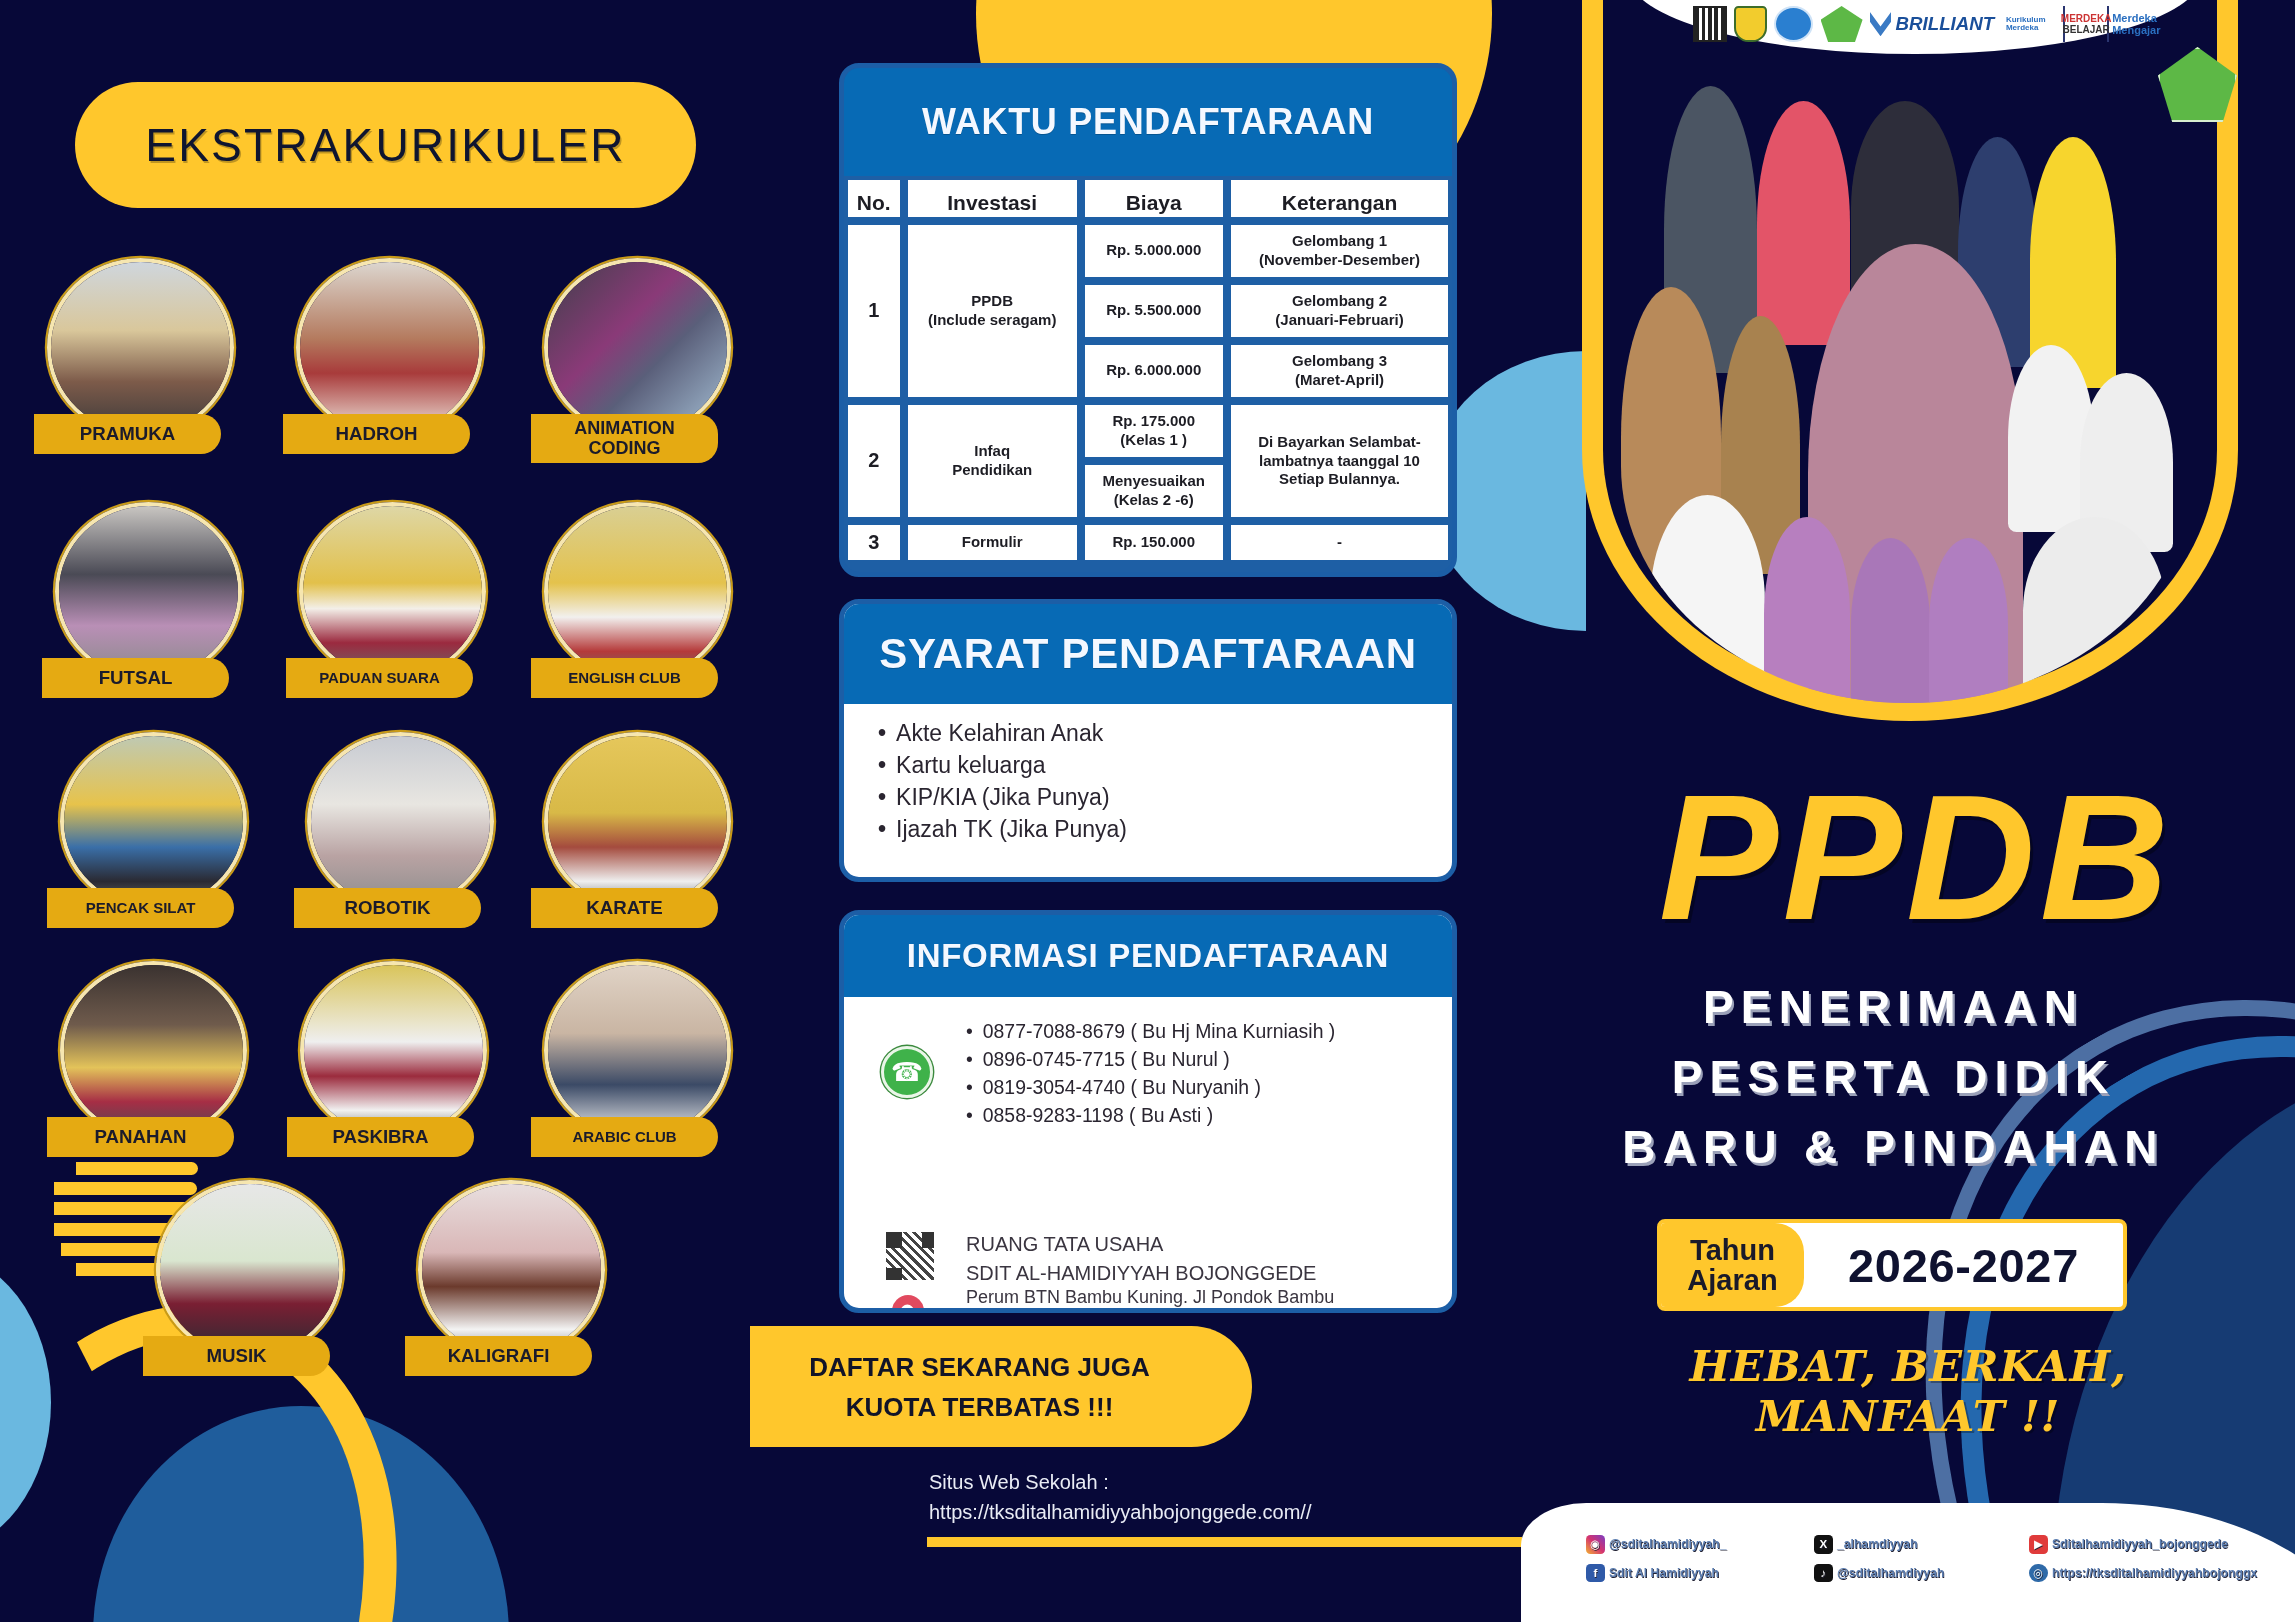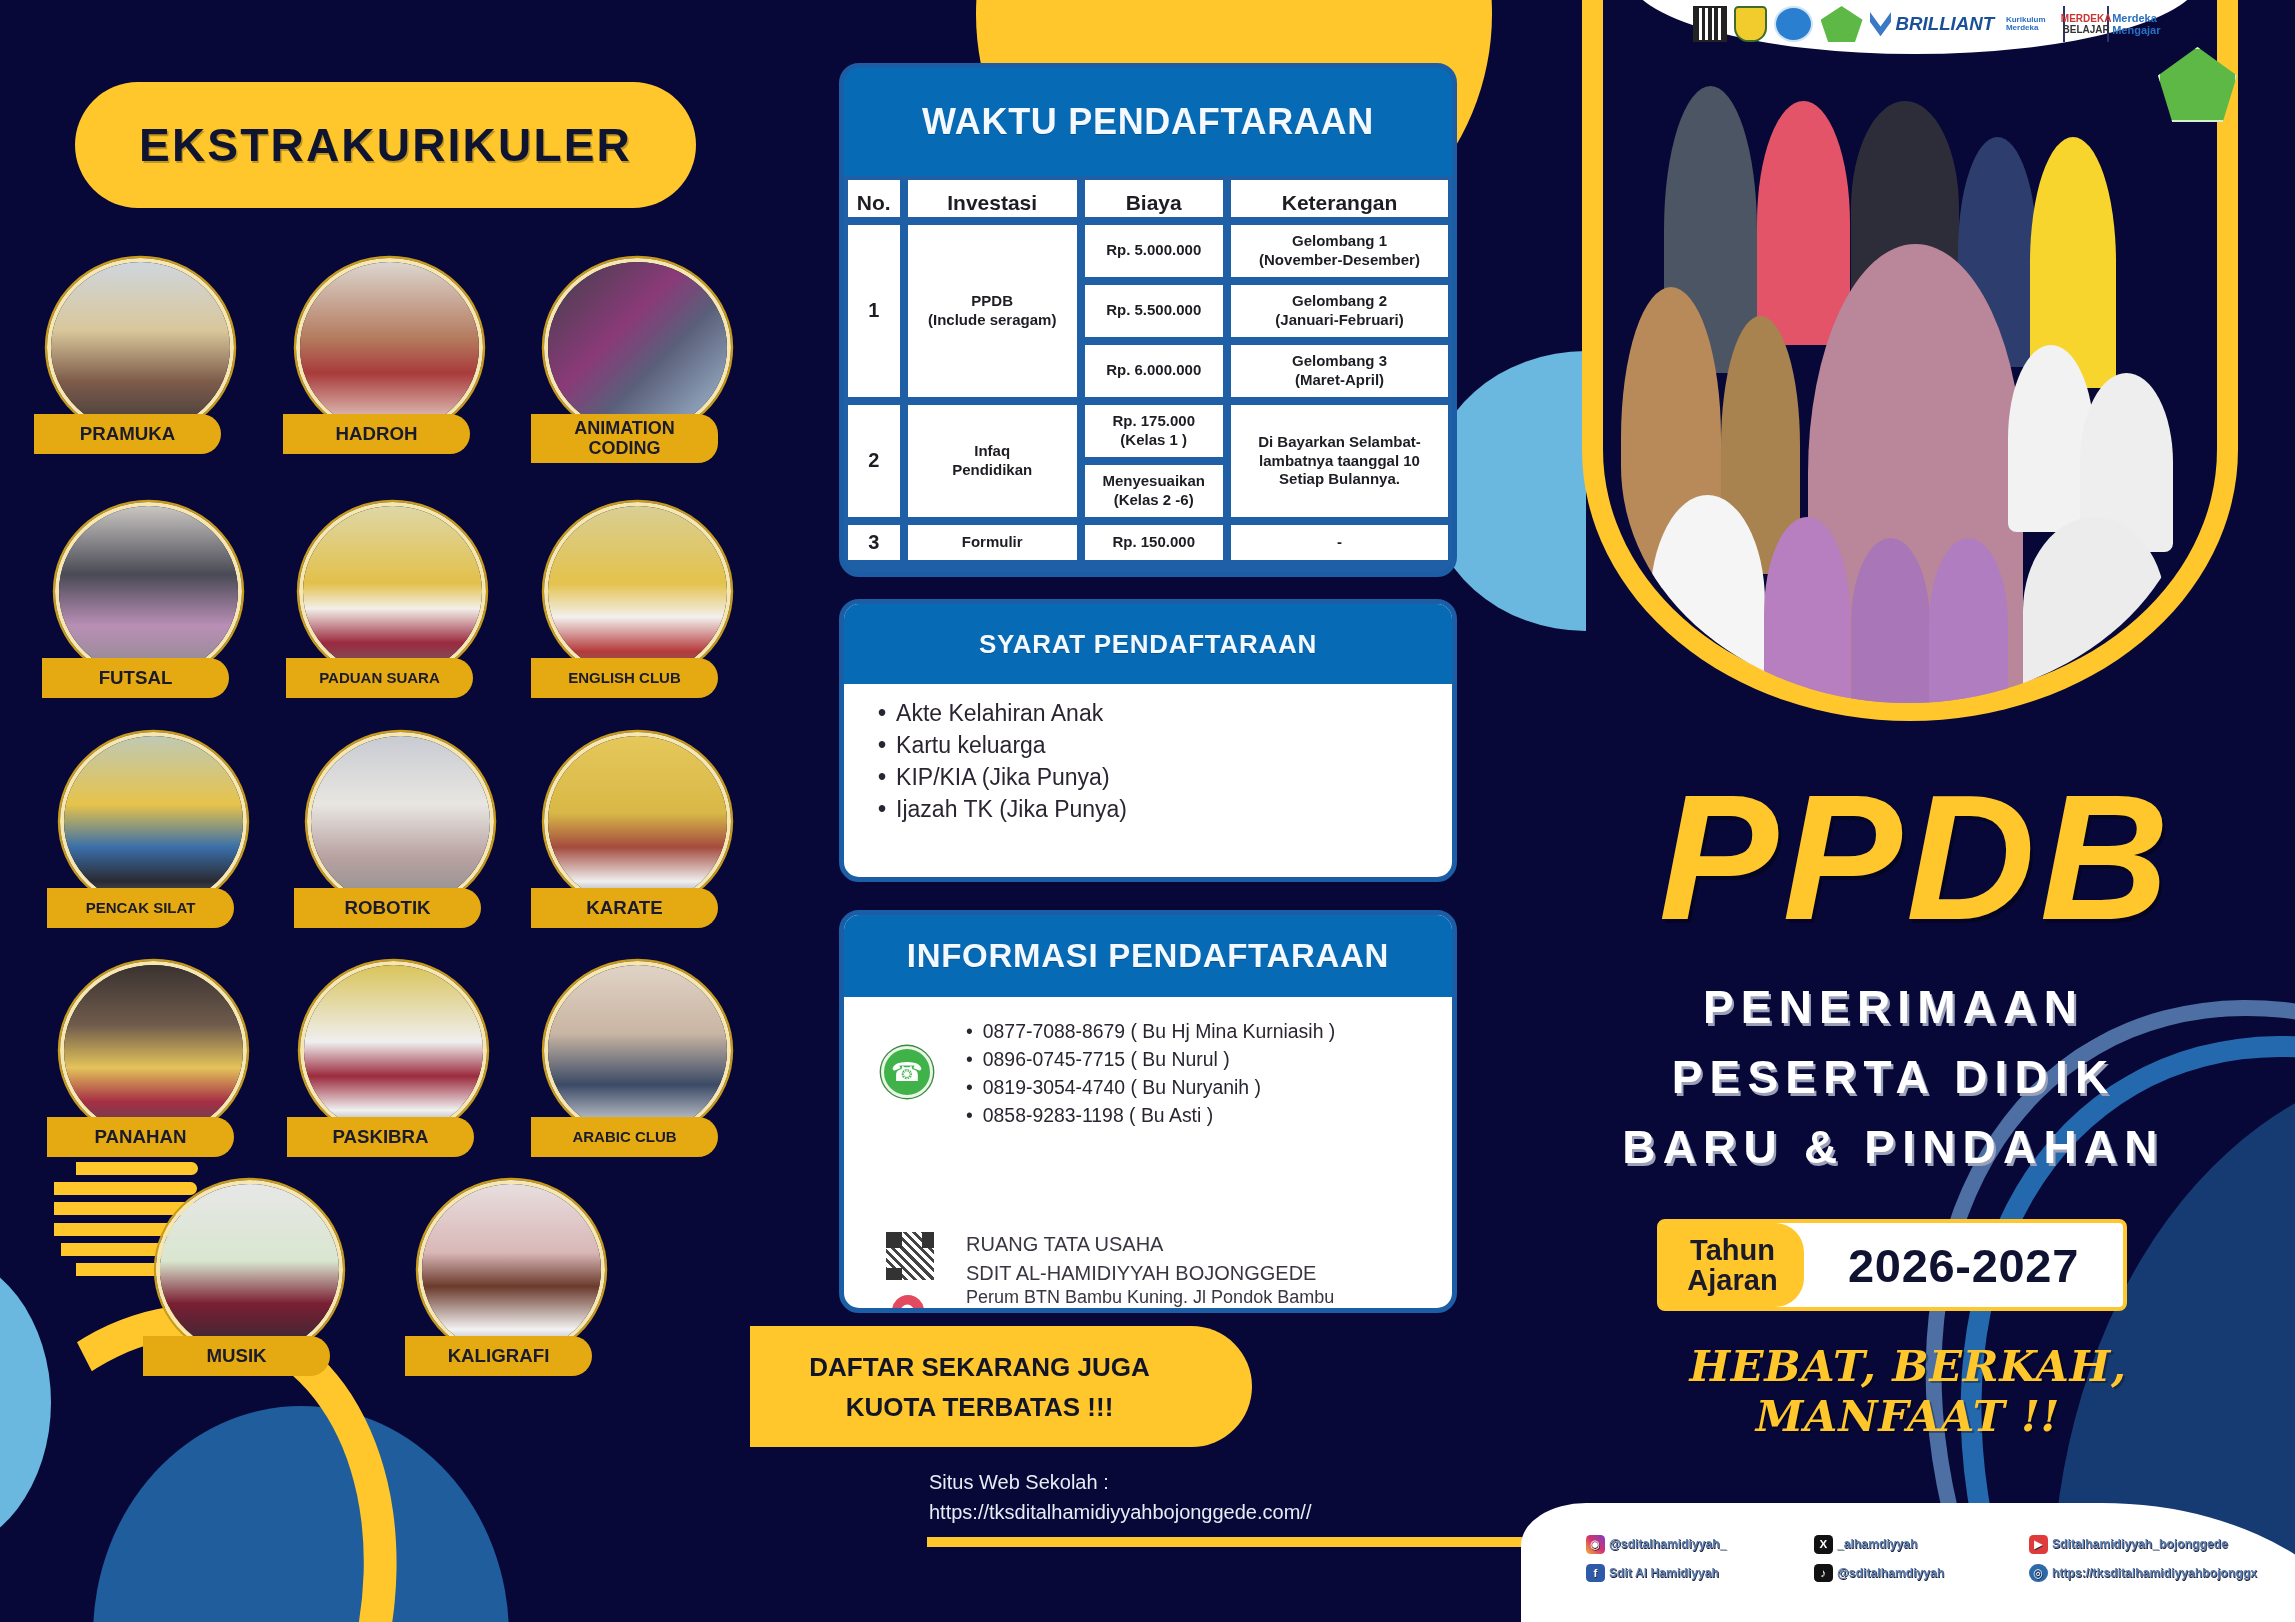--- a/index.html
+++ b/index.html
@@ -22,21 +22,21 @@
   .deco-stripes div { height: 13px; margin-bottom: 7.2px; background: #ffc72c; border-radius: 0 7.2px 7.2px 0; }
   .deco-right-swoosh1 { left: 1966px; top: 968px; width: 789px; height: 1076px; border-radius: 50%; border: 16px solid #4d6fa3; border-right-color: transparent; border-bottom-color: transparent; transform: rotate(-30deg); }
   .deco-right-swoosh2 { left: 2001px; top: 1004px; width: 789px; height: 1076px; border-radius: 50%; border: 21.5px solid #2468ae; border-right-color: transparent; border-bottom-color: transparent; transform: rotate(-30deg); }
   .deco-right-fill { left: 2052px; top: 1062px; width: 789px; height: 1076px; border-radius: 50%; background: #163b73; }
 
   
   .ekstra-pill {
     left: 75px; top: 82px; width: 621px; height: 126px;
     background: #ffc72c; border-radius: 65px;
     display: flex; align-items: center; justify-content: center;
-    font-weight: 700; font-size: 46px; letter-spacing: 2.2px; color: #0f1530;
+    font-weight: 400; font-size: 46px; letter-spacing: 2.2px; color: #0f1530;
     text-shadow: 1.4px 2.2px 0 rgba(0,0,0,0.25);
   }
   .tile { width: 208px; height: 215px; }
   .tile .circle {
     position: absolute; left: 13px; top: 0; width: 187px; height: 179px;
     border-radius: 50%; border: 4.3px solid #f6e6b0;
     box-shadow: 0 0 0 2.2px #c89a18;
     overflow: hidden;
   }
   .tile .circle .scene { width: 100%; height: 100%; }
@@ -86,21 +86,21 @@
   }
   .fee-table th, .fee-table td { background: #ffffff; vertical-align: middle; }
   .fee-table th { font-size: 21px; height: 37px; padding-top: 10px; }
   .fee-table td { font-size: 15px; line-height: 1.25; }
   .fee-table td.no { font-size: 20px; }
   .fee-table .col-no { width: 52px; }
   .fee-table .col-inv { width: 169px; }
   .fee-table .col-biaya { width: 138px; }
 
   .syarat-card { left: 839px; top: 599px; width: 618px; height: 283px; }
-  .syarat-card .card-head { height: 80px; font-size: 26px; }
+  .syarat-card .card-head { height: 100px; font-size: 42px; }
   .syarat-list { list-style: none; padding: 13px 8px 0 34px; }
   .syarat-list li { font-size: 23px; color: #2a2530; height: 32px; line-height: 32px; }
   .syarat-list li::before { content: "\2022"; margin-right: 10px; font-weight: 700; }
 
   .info-card { left: 839px; top: 910px; width: 618px; height: 403px; }
   .info-card .card-head { height: 82px; font-size: 33px; }
   .info-row { position: absolute; left: 0; width: 100%; }
   .phones { top: 102px; }
   .phones ul { list-style: none; position: absolute; left: 122px; top: 0; }
   .phones li { font-size: 19.4px; color: #2a2530; height: 28px; line-height: 28px; }

